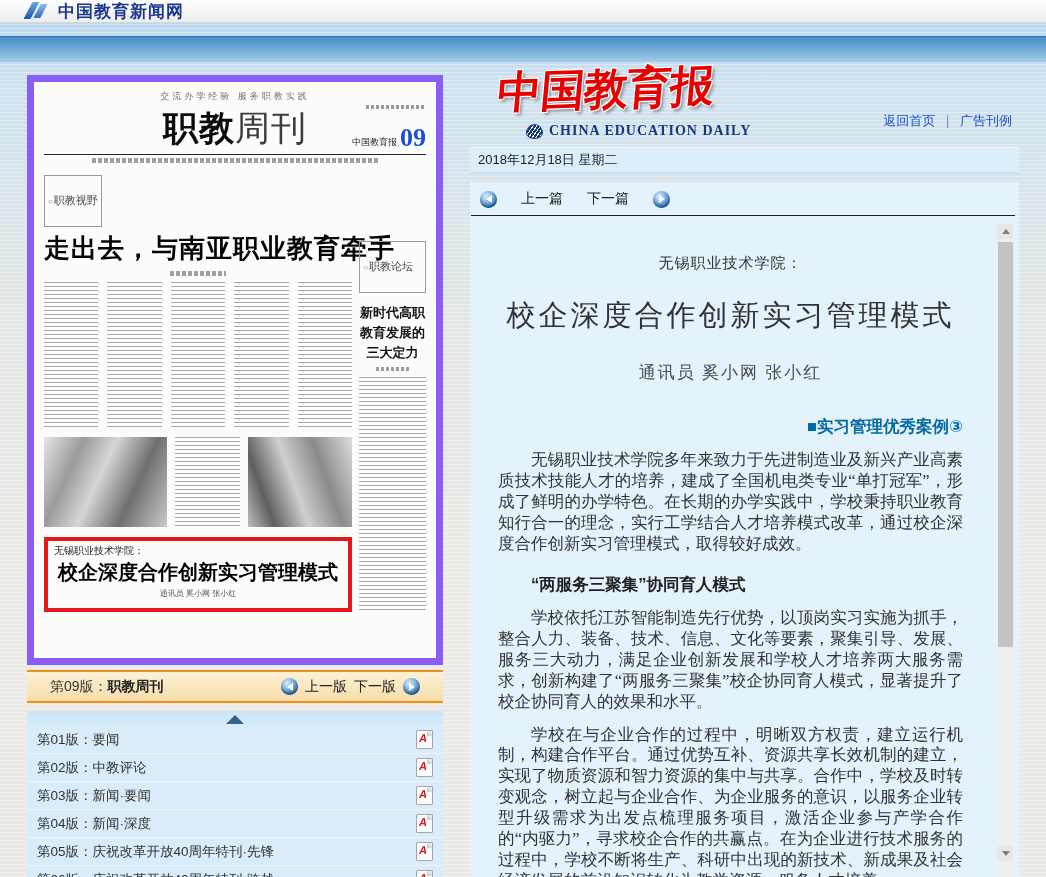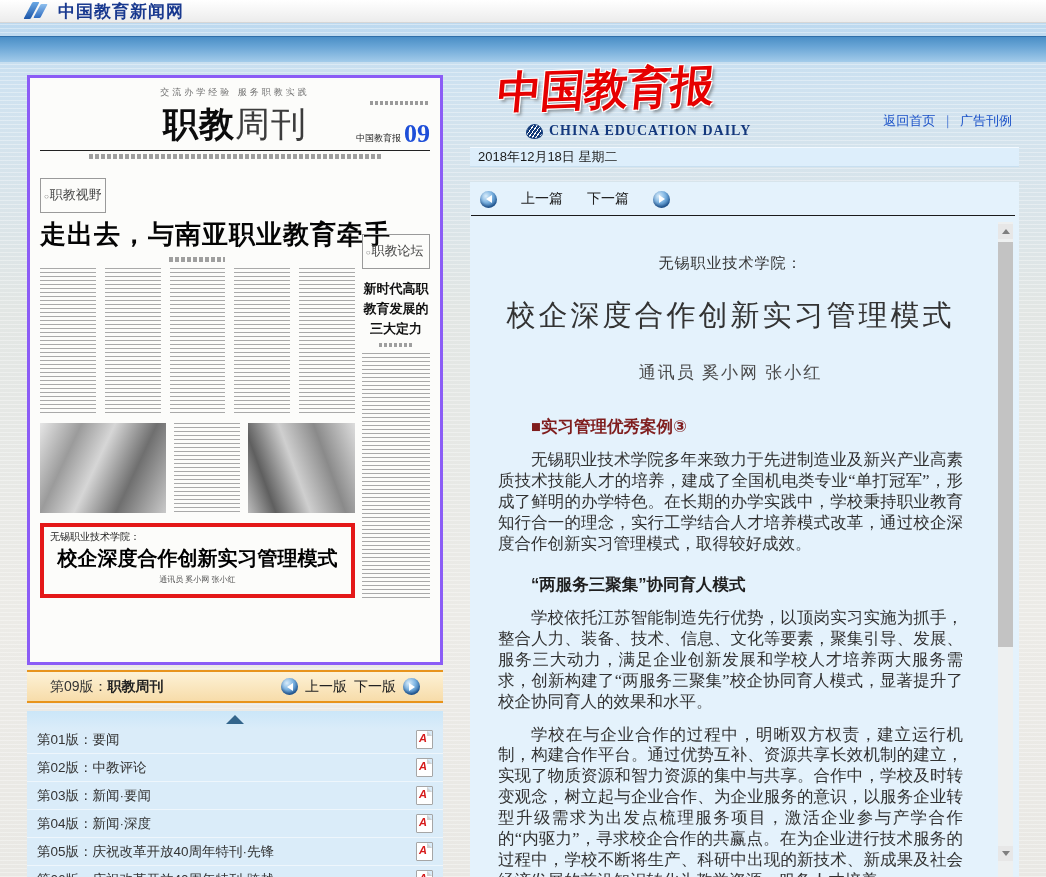--- a/index.html
+++ b/index.html
@@ -30,37 +30,37 @@
   .top-nav .nav-item + .nav-item::before{content:"|";color:#b4b4b4;margin:0 11px;}
   
   .blue-band{
     position:absolute;left:0;top:36px;width:1046px;height:26px;
     border-top:1px solid #2e6ea8;box-sizing:border-box;
     background:linear-gradient(180deg,#4a8ec6 0%,#6aa6d6 40%,#a3cbea 100%);
   }
   
   .newspaper{
     position:absolute;left:27px;top:75px;width:416px;height:590px;box-sizing:border-box;
-    background:#fcfcfa;border:3px solid #8b5cf6;padding:8px 10px;
+    background:#fcfcfa;border:7px solid #8b5cf6;padding:8px 10px;
   }
   .np-slogan{text-align:center;font-size:9px;color:#6f6f6f;letter-spacing:3px;}
   .np-masthead{position:relative;height:48px;}
   .np-title{position:absolute;left:50%;transform:translateX(-50%);top:2px;
     font-size:35px;font-weight:900;color:#0c0c0c;letter-spacing:1px;white-space:nowrap;}
   .np-title .t2{font-weight:400;color:#3c3c3c;}
   .np-pageno{position:absolute;right:0;bottom:2px;display:flex;align-items:flex-end;gap:3px;}
   .np-pageno .np-brand{font-size:9px;color:#222;}
   .np-pageno .np-num{font-family:"Liberation Serif","DejaVu Serif",serif;font-size:26px;font-weight:bold;color:#1d4ed8;line-height:.85;}
   .np-dateline{position:absolute;right:2px;top:2px;width:58px;height:4px;
     background:repeating-linear-gradient(90deg,#9a9a9a 0 3px,transparent 3px 5px);}
   .np-infoline{border-top:1.5px solid #222;margin-top:3px;padding-top:3px;}
   .np-infoline .inf{margin:0 auto;width:75%;height:5px;
     background:repeating-linear-gradient(90deg,#9f9f9f 0 4px,transparent 4px 6px);}
-  .np-label{display:inline-block;font-size:13px;color:#444;border:1px solid #9a9a9a;
-    padding:9px 3px;line-height:13px;margin:19px 0 2px;}
+  .np-label{display:inline-block;font-size:11px;color:#444;border:1px solid #9a9a9a;
+    padding:18px 3px;line-height:13px;margin:12px 0 2px;}
   .np-label::before{content:"○";font-size:8px;margin-right:1px;color:#777;}
   .np-main{display:flex;gap:7px;}
   .np-left{flex:1;min-width:0;}
   .np-headline{font-size:26px;font-weight:900;color:#050505;text-align:center;
     letter-spacing:1px;margin:2px 0 5px;white-space:nowrap;}
   .np-byline-bar{margin:0 auto 6px;width:56px;height:5px;
     background:repeating-linear-gradient(90deg,#9f9f9f 0 4px,transparent 4px 6px);}
   .np-cols{display:flex;gap:9px;height:146px;}
   .np-col{flex:1;background:repeating-linear-gradient(180deg,#a9a9a9 0 1px,transparent 1px 4px);}
   .np-photos{display:flex;gap:8px;margin-top:9px;height:90px;}
@@ -123,36 +123,36 @@
   .logo-en-row{display:flex;align-items:center;gap:6px;margin:4px 0 0 28px;}
   .leaf-icon{width:17px;height:15px;border-radius:50% 50% 50% 50%/60% 60% 40% 40%;
     background:repeating-linear-gradient(125deg,#123a78 0 2px,#ffffff 2px 3px);
     border:1px solid #123a78;box-sizing:border-box;}
   .logo-en{color:#14387c;font-weight:bold;font-size:14px;letter-spacing:1px;font-family:"Liberation Serif","DejaVu Serif",serif;}
   .masthead-links{position:absolute;right:34px;top:112px;display:flex;align-items:center;
     font-size:13px;color:#1b52c8;}
   .masthead-links .mlink{cursor:pointer;white-space:nowrap;}
   .masthead-links .mlink + .mlink::before{content:"｜";color:#3f6fd0;margin:0 6px;}
   
-  .date-bar{position:absolute;left:470px;top:147px;width:549px;height:20px;box-sizing:border-box;
+  .date-bar{position:absolute;left:470px;top:147px;width:549px;height:26px;box-sizing:border-box;
     background:#ddeefb;border-top:1px solid #f2f9ff;border-bottom:1px solid #c8dff0;
     display:flex;align-items:center;padding-left:8px;font-size:13px;color:#1c1c1c;}
   
   .article-panel{position:absolute;left:470px;top:182px;width:549px;height:695px;
     background:#e4f2fc;overflow:hidden;}
   .art-nav{display:flex;align-items:center;gap:24px;padding:8px 8px 7px 10px;font-size:14px;color:#222;}
   .art-nav .nav-link{cursor:pointer;}
   .art-divider{height:1px;background:#1b1b1b;margin:0 4px 0 1px;}
   .art-content{margin:0 56px 0 28px;
     font-family:"Liberation Serif","DejaVu Serif",serif;color:#333;}
   .art-pretitle{text-align:center;font-size:15px;letter-spacing:1px;margin:38px 0 0;color:#333;}
   .art-title{text-align:center;font-size:29px;font-weight:500;letter-spacing:3px;margin:23px 0 0;color:#333;}
   .art-byline{text-align:center;font-size:17px;color:#4a4a4a;letter-spacing:2px;margin:25px 0 0;}
-  .art-tag{font-weight:bold;font-size:16.5px;color:#7f1d1d;margin:32px 0 0;text-indent:2em;
-    font-family:"Liberation Sans","DejaVu Sans",sans-serif;}
+  .art-tag{font-weight:bold;font-size:16.5px;color:#0369a1;margin:32px 0 0;text-indent:2em;
+    font-family:"Liberation Sans","DejaVu Sans",sans-serif;text-align:right;}
   .art-content p{font-size:16.5px;line-height:1.27;text-indent:2em;text-align:justify;margin:12px 0 0;}
   .art-content h3{font-weight:bold;font-size:16.5px;color:#1f1f1f;text-indent:2em;margin:19px 0 0;
     font-family:"Liberation Sans","DejaVu Sans",sans-serif;}
   
   .art-scrollbar{position:absolute;right:6px;top:40px;bottom:0;width:15px;background:#eef0f0;}
   .sb-btn{position:absolute;left:0;width:15px;height:15px;background:#e7e7e7;cursor:pointer;
     display:flex;align-items:center;justify-content:center;}
   .sb-up{top:2px;}
   .sb-down{bottom:16px;}
   .sb-btn i{display:block;width:0;height:0;border-left:4px solid transparent;border-right:4px solid transparent;}

